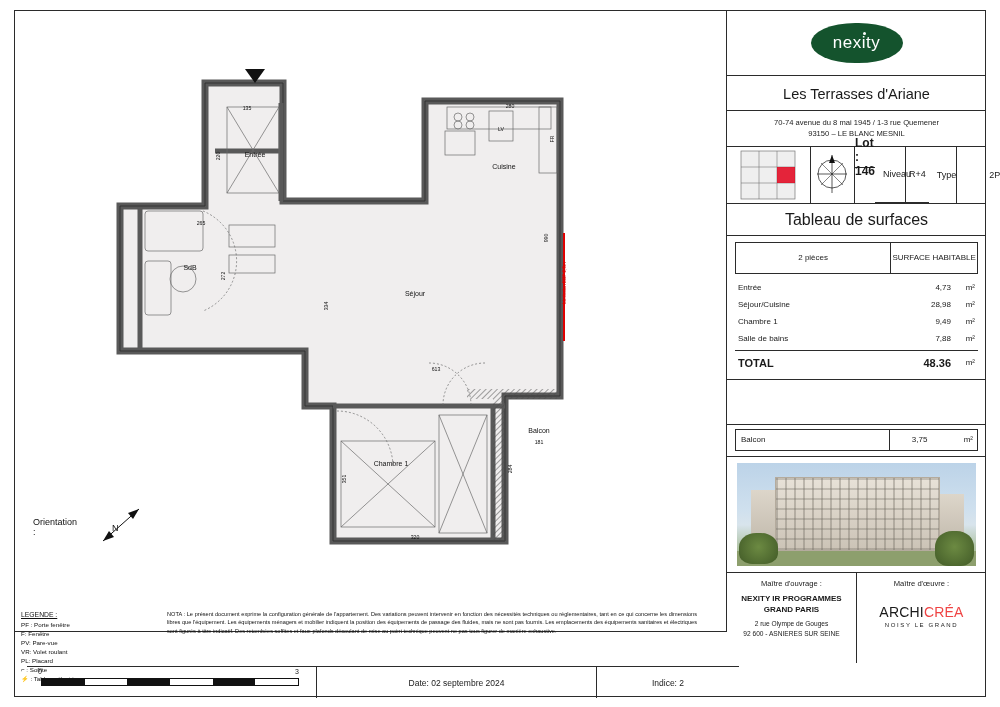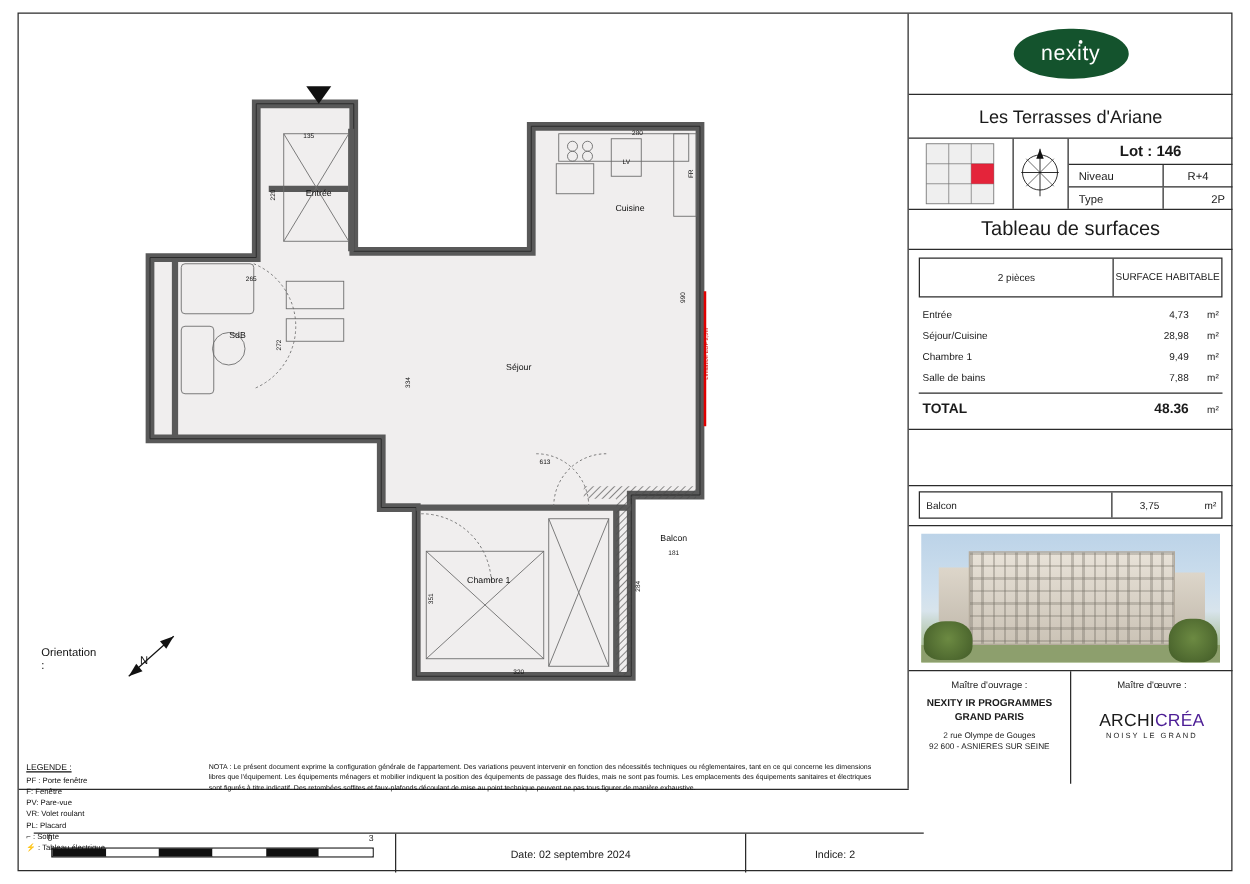--- a/index.html
+++ b/index.html
@@ -209,21 +209,21 @@
   }
   .mini-compass {
     width: 44px;
     border-right: 1px solid #2b2b2b;
     position: relative;
     box-sizing: border-box;
   }
   .lot-col {
     flex: 1;
     display: flex;
-    flex-direction: column;
+    flex-direction: row;
   }
   .lot-title {
     height: 20px;
     border-bottom: 1px solid #2b2b2b;
     font-size: 12px;
     font-weight: bold;
     display: flex;
     align-items: center;
     justify-content: center;
   }
@@ -423,21 +423,21 @@
   .nexity-addr {
     font-size: 6.6px;
     line-height: 1.4;
     margin-top: 4px;
   }
   .archicrea {
     margin-top: 16px;
     font-size: 14px;
     letter-spacing: 0.2px;
   }
-  .archicrea .red { color: #4c1d95; }
+  .archicrea .red { color: #ef4444; }
   .archicrea-sub {
     font-size: 6px;
     letter-spacing: 1.6px;
     margin-top: 2px;
   }
   
   .plan-label { font-size: 7px; fill: #111; font-family: "Liberation Sans", sans-serif; }
   .plan-dim { font-size: 5.2px; fill: #111; font-family: "Liberation Sans", sans-serif; }
   .plan-red { font-size: 4.6px; fill: #d30000; font-family: "Liberation Sans", sans-serif; }
 </style>
@@ -591,20 +591,24 @@
 
     <div class="logo-block">
       <div class="nexity-logo">
         <span>nexity</span>
         <span class="dot"></span>
       </div>
     </div>
 
     <div class="prog-name">Les Terrasses d'Ariane</div>
 
+    <div class="address">
+      <div>70-74 avenue du 8 mai 1945 / 1-3 rue Quemener</div>
+      <div>93150 – LE BLANC MESNIL</div>
+    </div>
 
     <div class="mini-row">
       <div class="mini-plan">
         <svg width="84" height="55" viewBox="0 0 84 55">
           <rect x="14" y="4" width="54" height="48" fill="#efefef" stroke="#777" stroke-width="0.7"></rect>
           <line x1="14" y1="20" x2="68" y2="20" stroke="#777" stroke-width="0.6"></line>
           <line x1="14" y1="36" x2="68" y2="36" stroke="#777" stroke-width="0.6"></line>
           <line x1="32" y1="4" x2="32" y2="52" stroke="#777" stroke-width="0.6"></line>
           <line x1="50" y1="4" x2="50" y2="52" stroke="#777" stroke-width="0.6"></line>
           <rect x="50" y="20" width="18" height="16" fill="#e2001a" opacity="0.85"></rect>

